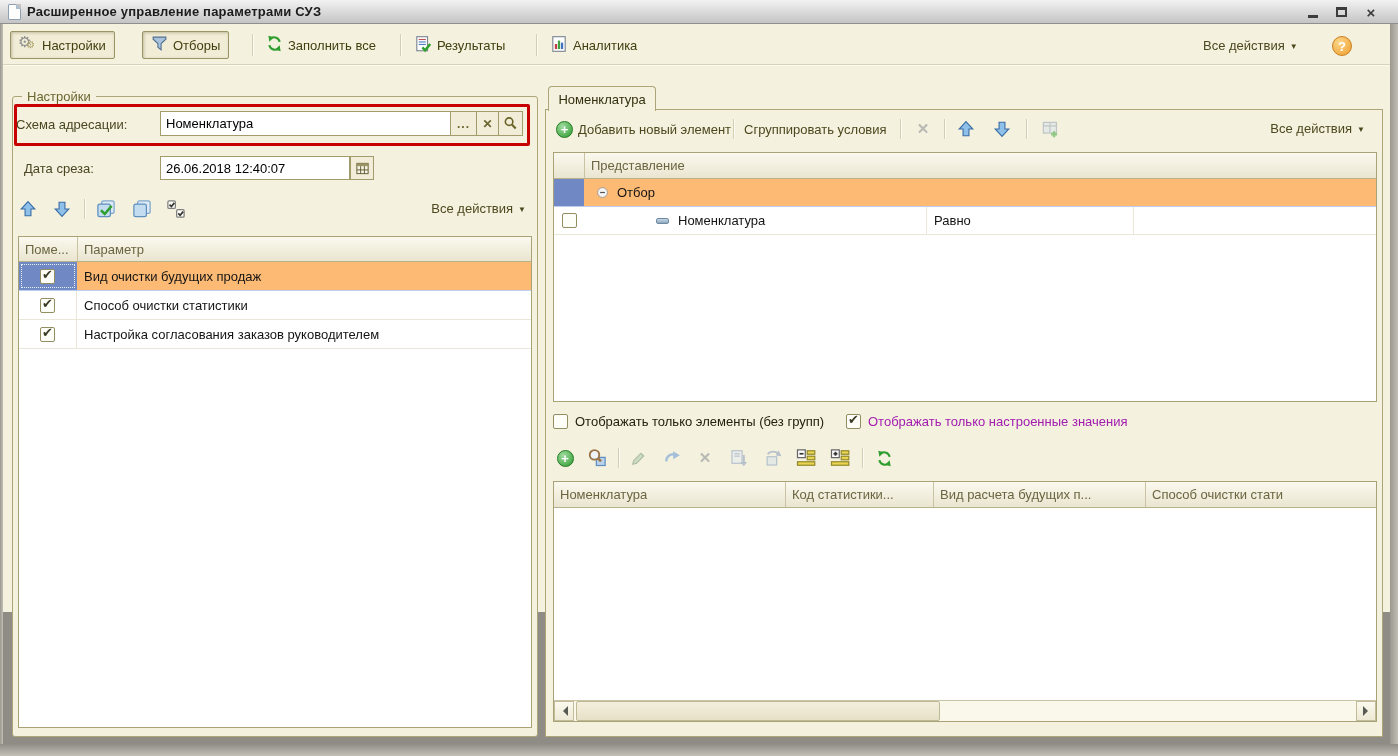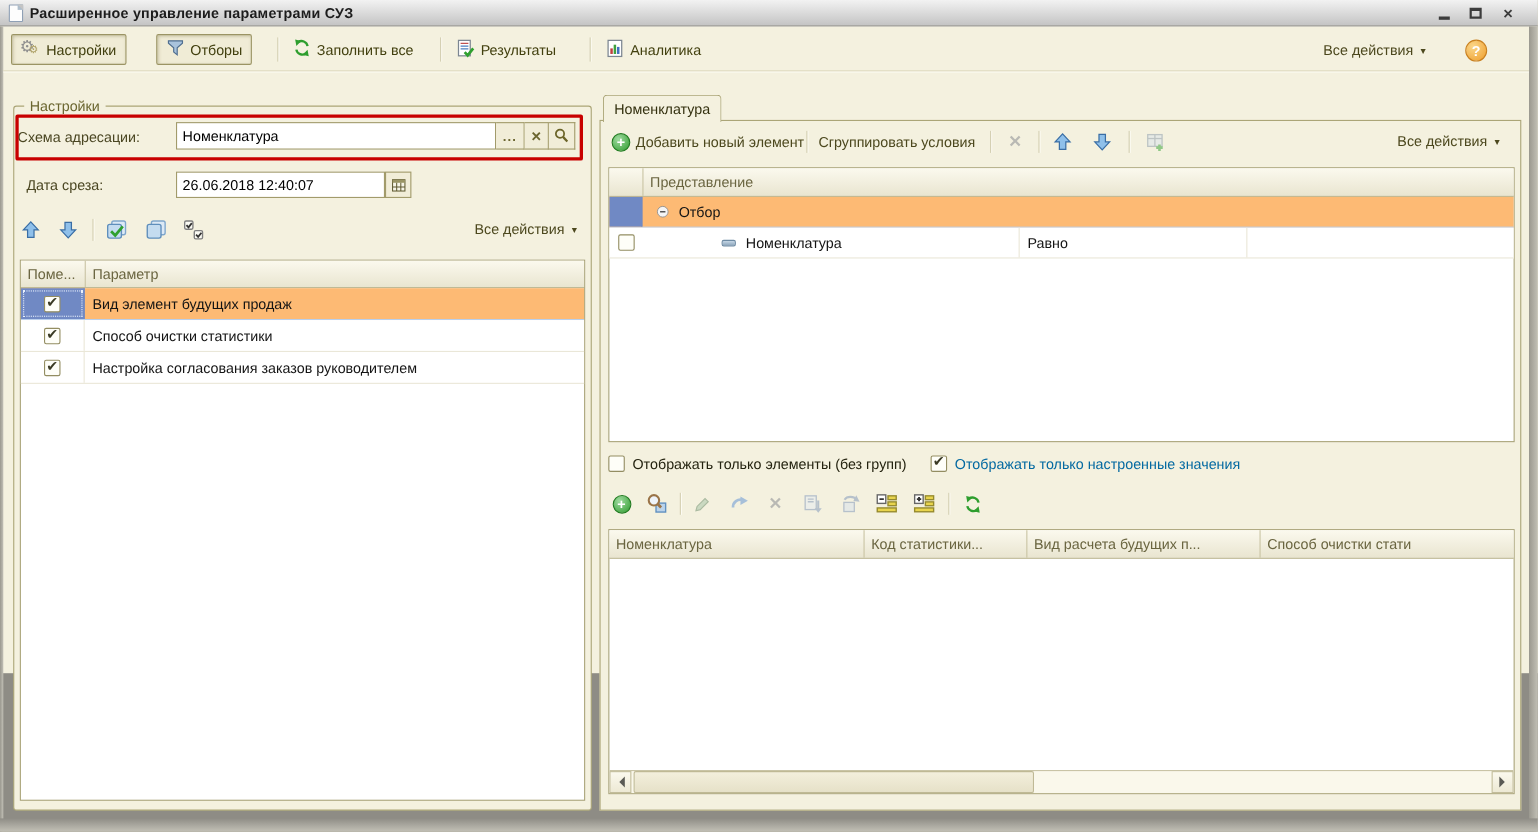--- a/index.html
+++ b/index.html
@@ -199,21 +199,21 @@
   <div class="abs gridtable" style="left:18px;top:236px;width:514px;height:492px">
     <div class="th" style="height:25px">
       <div class="thcell" style="width:58px">Поме...</div>
       <div class="colsep"></div>
       <div class="thcell" style="flex:1">Параметр</div>
     </div>
     <div class="row sel" style="height:29px">
       <div class="cellmark selcell">
           <span class="chk on"></span>
         </div>
-      <div class="rowtxt">Вид элемент будущих продаж</div>
+      <div class="rowtxt">Вид очистки будущих продаж</div>
     </div>
     <div class="row" style="height:29px">
       <div class="cellmark">
           <span class="chk on"></span>
         </div>
       <div class="rowtxt">Способ очистки статистики</div>
     </div>
     <div class="row" style="height:29px">
       <div class="cellmark">
           <span class="chk on"></span>
@@ -287,21 +287,21 @@
       <div class="rowtxt" style="flex:1"></div>
     </div>
   </div>
 
   <div class="abs" style="left:553px;top:414px;display:flex;gap:7px">
     <span class="chk"></span>
     <span style="font-size:13px;color:#23220F">Отображать только элементы (без групп)</span>
   </div>
   <div class="abs" style="left:846px;top:414px;display:flex;align-items:center;gap:7px">
     <span class="chk on"></span>
-    <span style="font-size:13px;color:#0369a1">Отображать только настроенные значения</span>
+    <span style="font-size:13px;color:#a21caf">Отображать только настроенные значения</span>
   </div>
 
   <div class="abs ibtn" style="left:553px;top:446px;width:24px;height:24px">
       <span class="plus-circle">+</span>
     </div>
   <div class="abs ibtn" style="left:585px;top:446px;width:24px;height:24px">
     <svg width="20" height="20" viewBox="0 0 16 16">
         <rect x="7.5" y="7.5" width="7" height="6.5" fill="#BBD3EA" stroke="#6090C0"></rect>
         <circle cx="6" cy="5.5" r="3.8" fill="#EEF3F9" stroke="#9A7448" stroke-width="1.5"></circle>
         <line x1="8.7" y1="8.2" x2="11.2" y2="10.7" stroke="#9A7448" stroke-width="2"></line>

